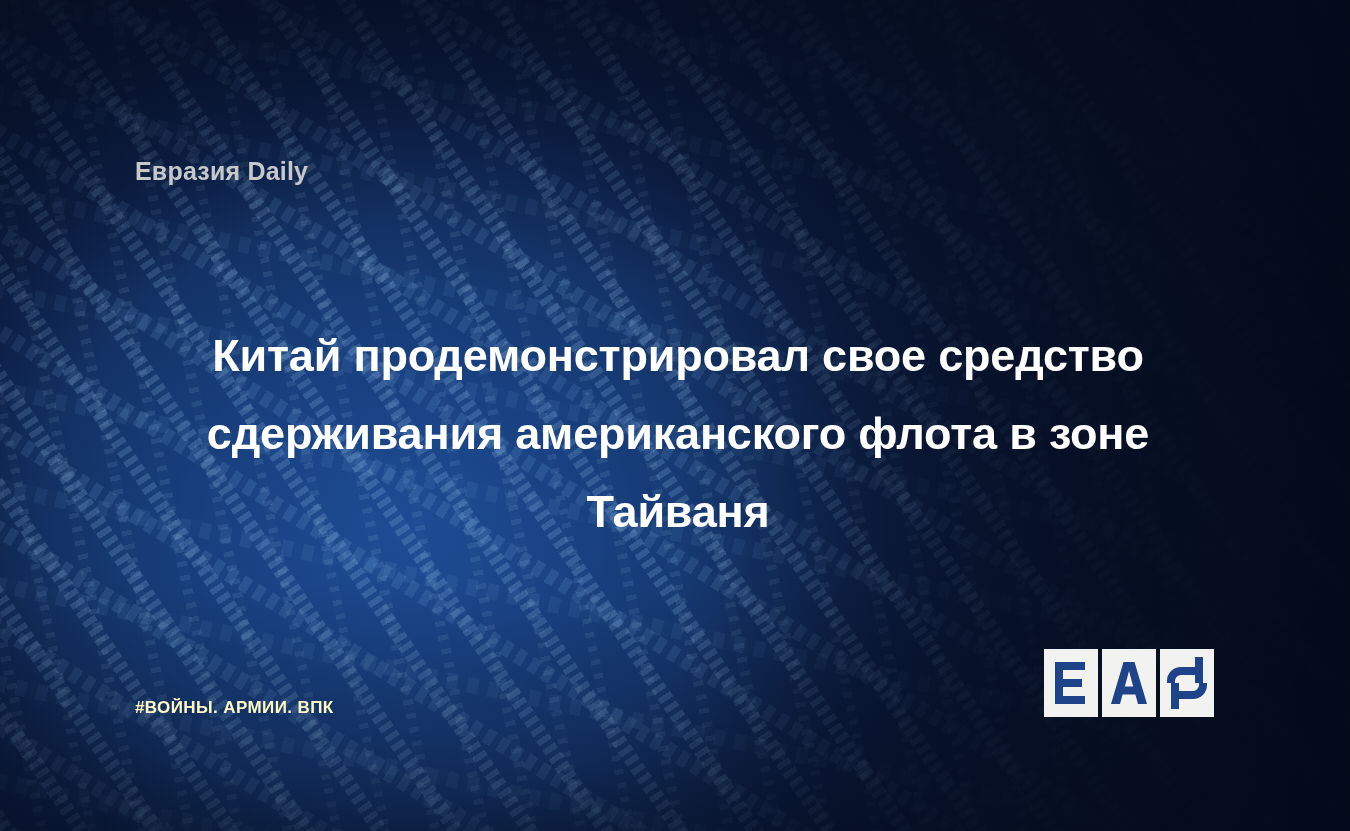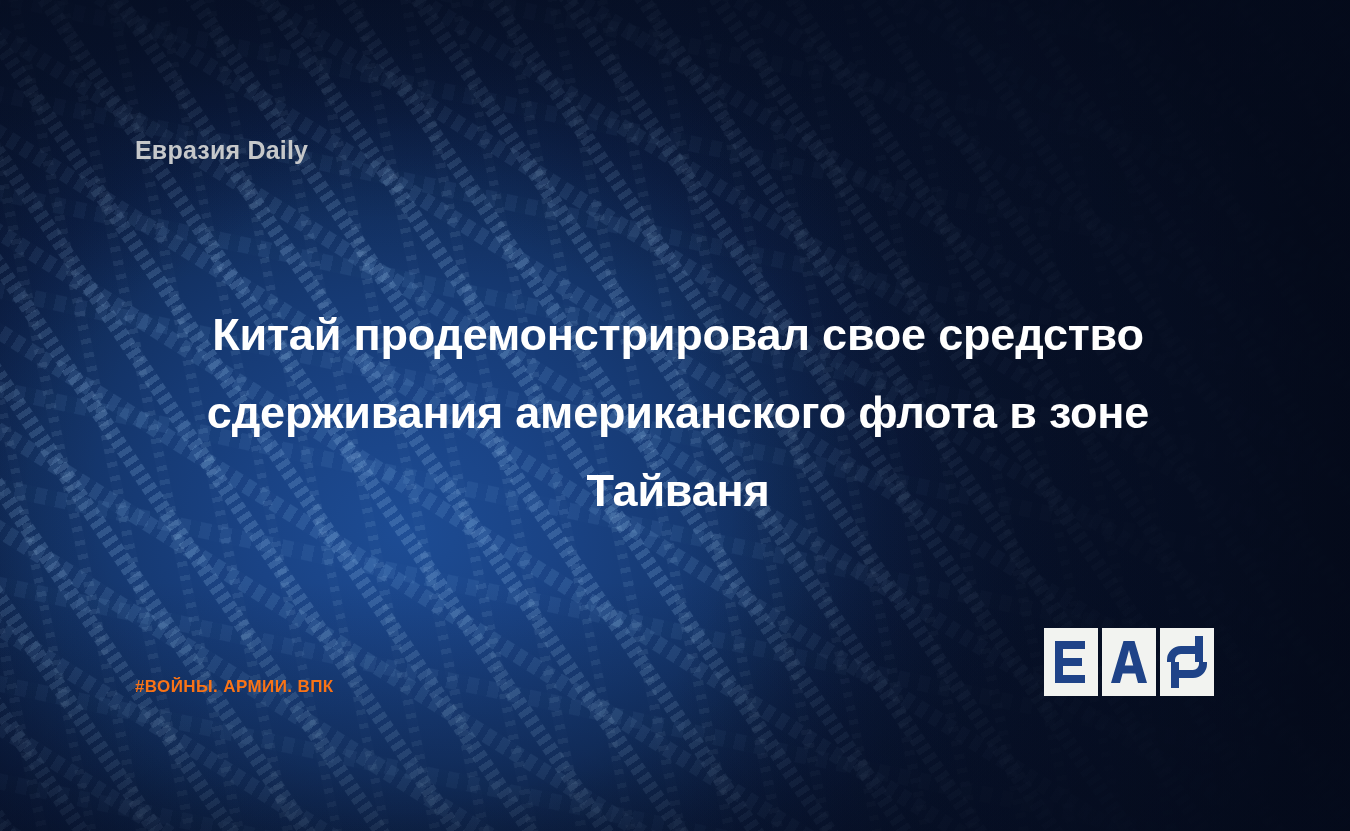--- a/index.html
+++ b/index.html
@@ -149,20 +149,21 @@
   .bg-vignette {
     background:
       radial-gradient(ellipse 900px 760px at 34% 58%,
         rgba(0,0,0,0) 40%, rgba(4,10,26,.30) 78%, rgba(3,8,22,.55) 100%);
   }
 
   
   .content {
     position: absolute;
     inset: 0;
+    margin-top: 21px;
   }
 
   .site-name {
     position: absolute;
     left: 135px;
     top: 136px;
     font-size: 25px;
     font-weight: bold;
     color: #c6c8ca;
     letter-spacing: .2px;
@@ -181,21 +182,21 @@
     letter-spacing: -0.2px;
     text-align: center;
   }
 
   .category {
     position: absolute;
     left: 135px;
     top: 677px;
     font-size: 17px;
     font-weight: bold;
-    color: #f97316;
+    color: #fef9c3;
     letter-spacing: .4px;
     white-space: nowrap;
   }
 
   
   .logo {
     position: absolute;
     left: 1044px;
     top: 628px;
     display: flex;

